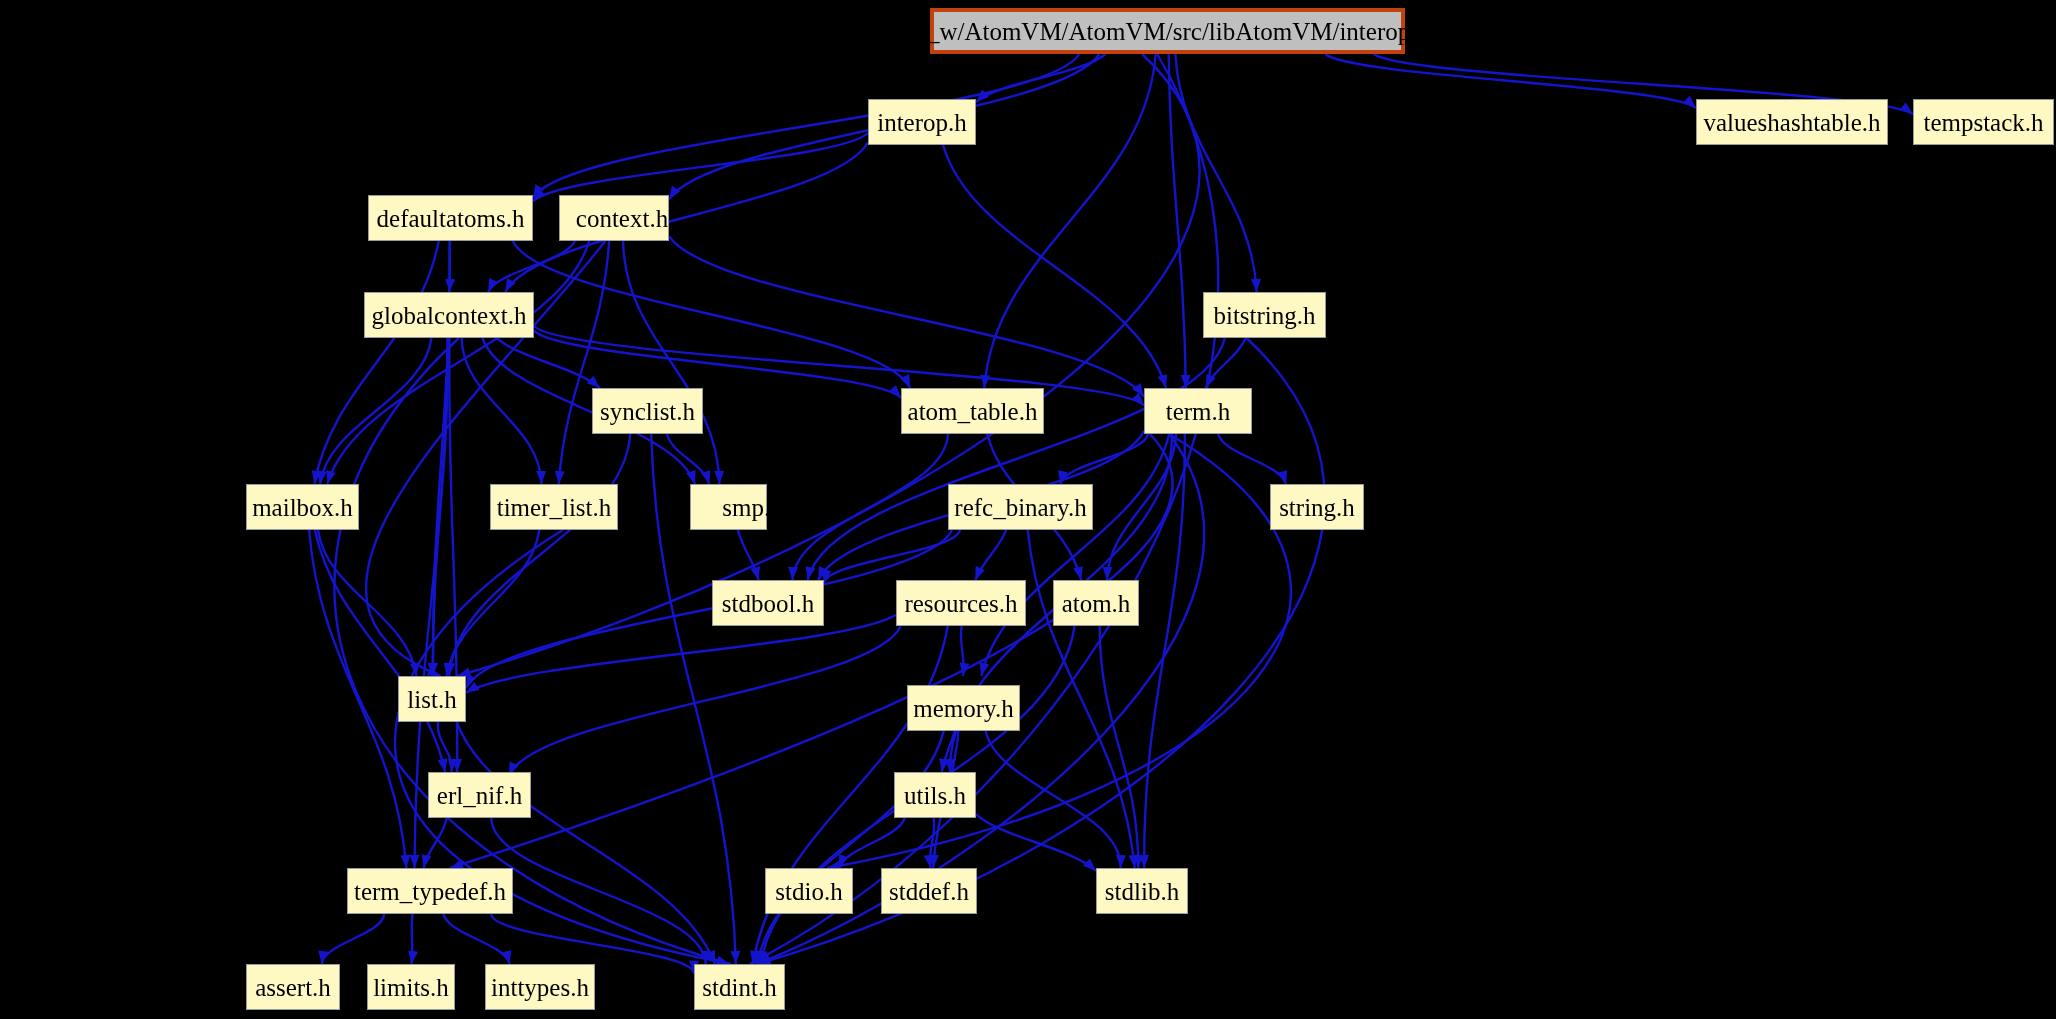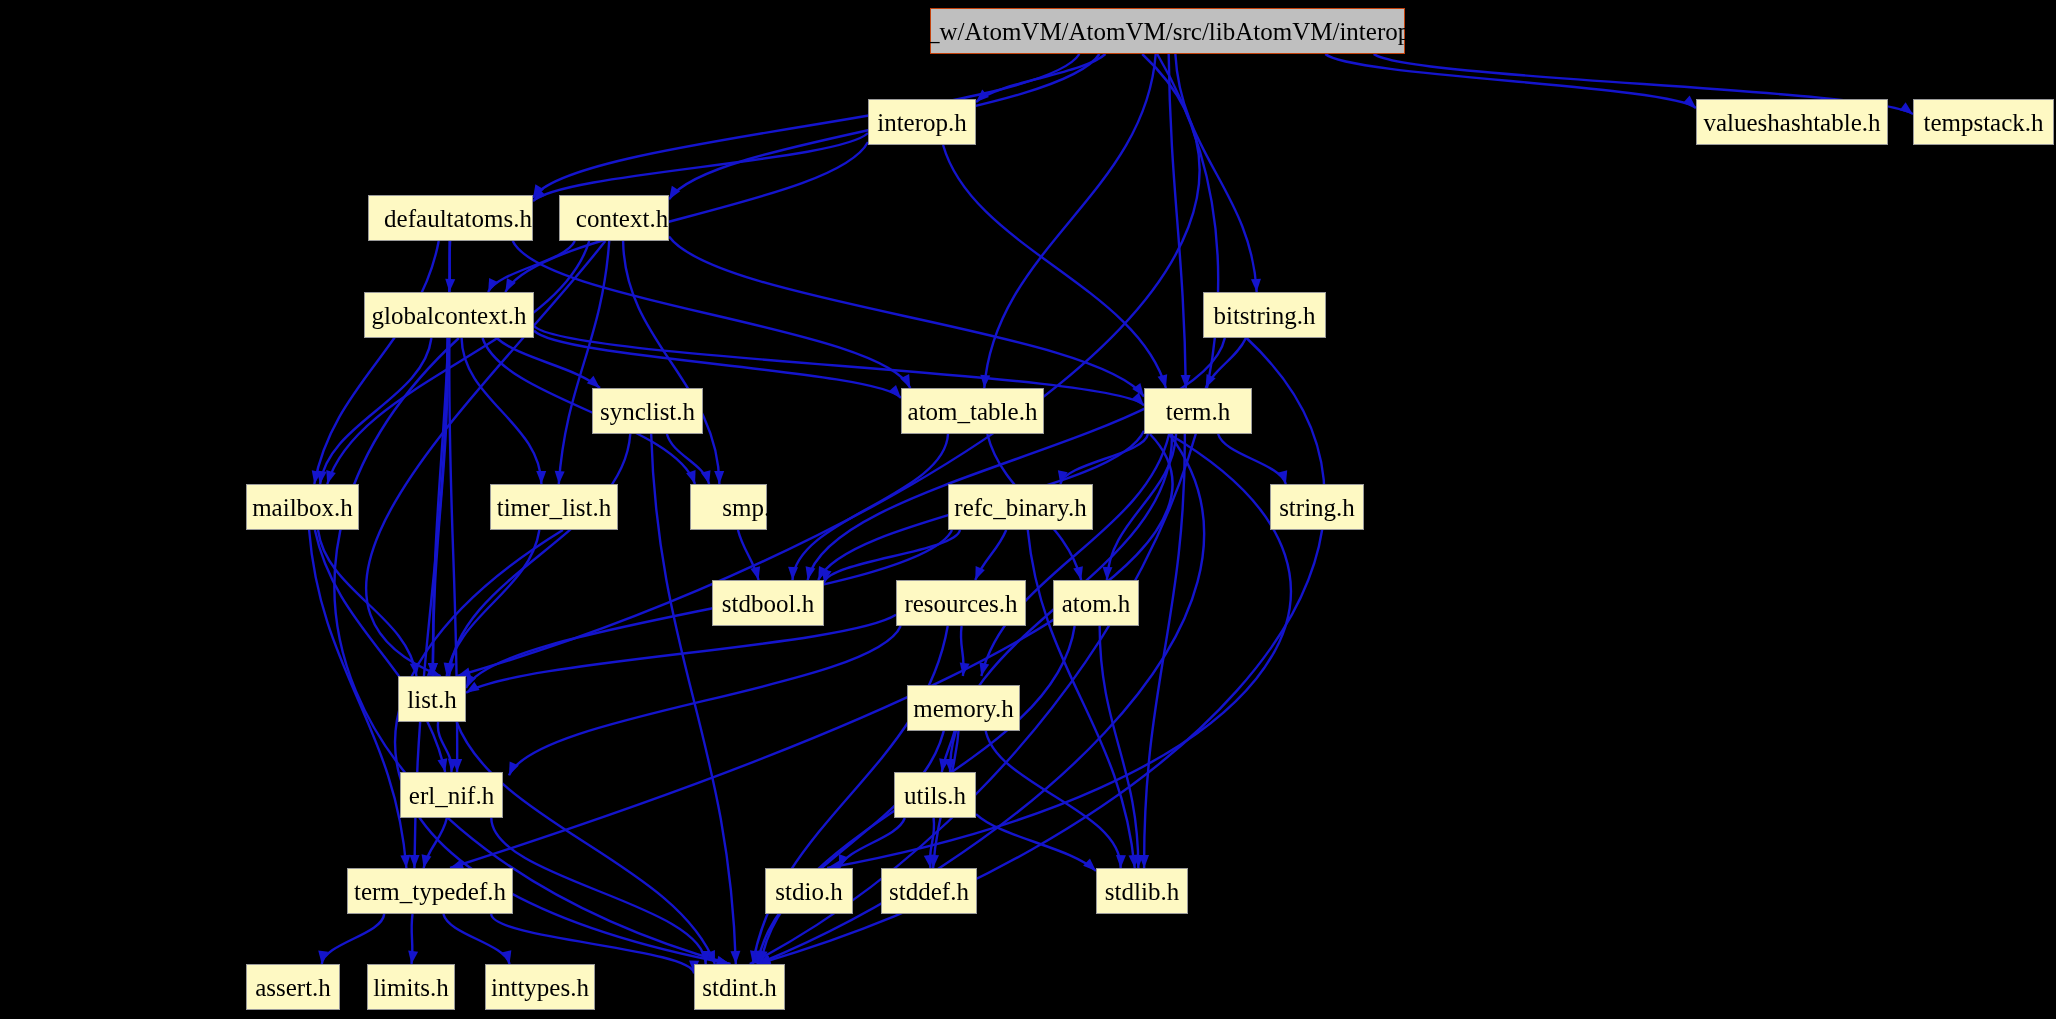--- a/index.html
+++ b/index.html
@@ -31,21 +31,21 @@
     align-items: center;
     justify-content: center;
     color: #000000;
     font-size: 25px;
     line-height: 1;
     white-space: nowrap;
     font-family: "Liberation Serif", "DejaVu Serif", serif;
   }
   .node-box.root {
     background: #bfbfbf;
-    border: 1px solid #c2410c;
+    border: 4px solid #c2410c;
   }
   .edge {
     fill: none;
     stroke: #1414cc;
     stroke-width: 2.4;
   }
   .arrowhead {
     fill: #1414cc;
     stroke: none;
   }
@@ -226,21 +226,21 @@
       </div>
       <div class="node-box" style="left: 868px; top: 99px; width: 108px; height: 46px;">
         <span>interop.h</span>
       </div>
       <div class="node-box" style="left: 1696px; top: 99px; width: 192px; height: 46px;">
         <span>valueshashtable.h</span>
       </div>
       <div class="node-box" style="left: 1913px; top: 99px; width: 141px; height: 46px;">
         <span>tempstack.h</span>
       </div>
-      <div class="node-box" style="left: 368px; top: 195px; width: 165px; height: 46px; justify-content: flex-end;">
+      <div class="node-box" style="left: 368px; top: 195px; width: 165px; height: 46px;">
         <span>defaultatoms.h</span>
       </div>
       <div class="node-box" style="left: 559px; top: 195px; width: 110px; height: 46px; padding-left: 16px;">
         <span>context.h</span>
       </div>
       <div class="node-box" style="left: 364px; top: 292px; width: 170px; height: 46px;">
         <span>globalcontext.h</span>
       </div>
       <div class="node-box" style="left: 1203px; top: 292px; width: 123px; height: 46px;">
         <span>bitstring.h</span>
@@ -277,21 +277,21 @@
       </div>
       <div class="node-box" style="left: 1053px; top: 580px; width: 86px; height: 46px;">
         <span>atom.h</span>
       </div>
       <div class="node-box" style="left: 398px; top: 676px; width: 68px; height: 46px;">
         <span>list.h</span>
       </div>
       <div class="node-box" style="left: 907px; top: 685px; width: 113px; height: 46px;">
         <span>memory.h</span>
       </div>
-      <div class="node-box" style="left: 400px; top: 772px; width: 103px; height: 46px;">
+      <div class="node-box" style="left: 428px; top: 772px; width: 103px; height: 46px;">
         <span>erl_nif.h</span>
       </div>
       <div class="node-box" style="left: 894px; top: 772px; width: 82px; height: 46px;">
         <span>utils.h</span>
       </div>
       <div class="node-box" style="left: 330px; top: 868px; width: 166px; height: 46px; margin-left: 17px;">
         <span>term_typedef.h</span>
       </div>
       <div class="node-box" style="left: 765px; top: 868px; width: 88px; height: 46px;">
         <span>stdio.h</span>

